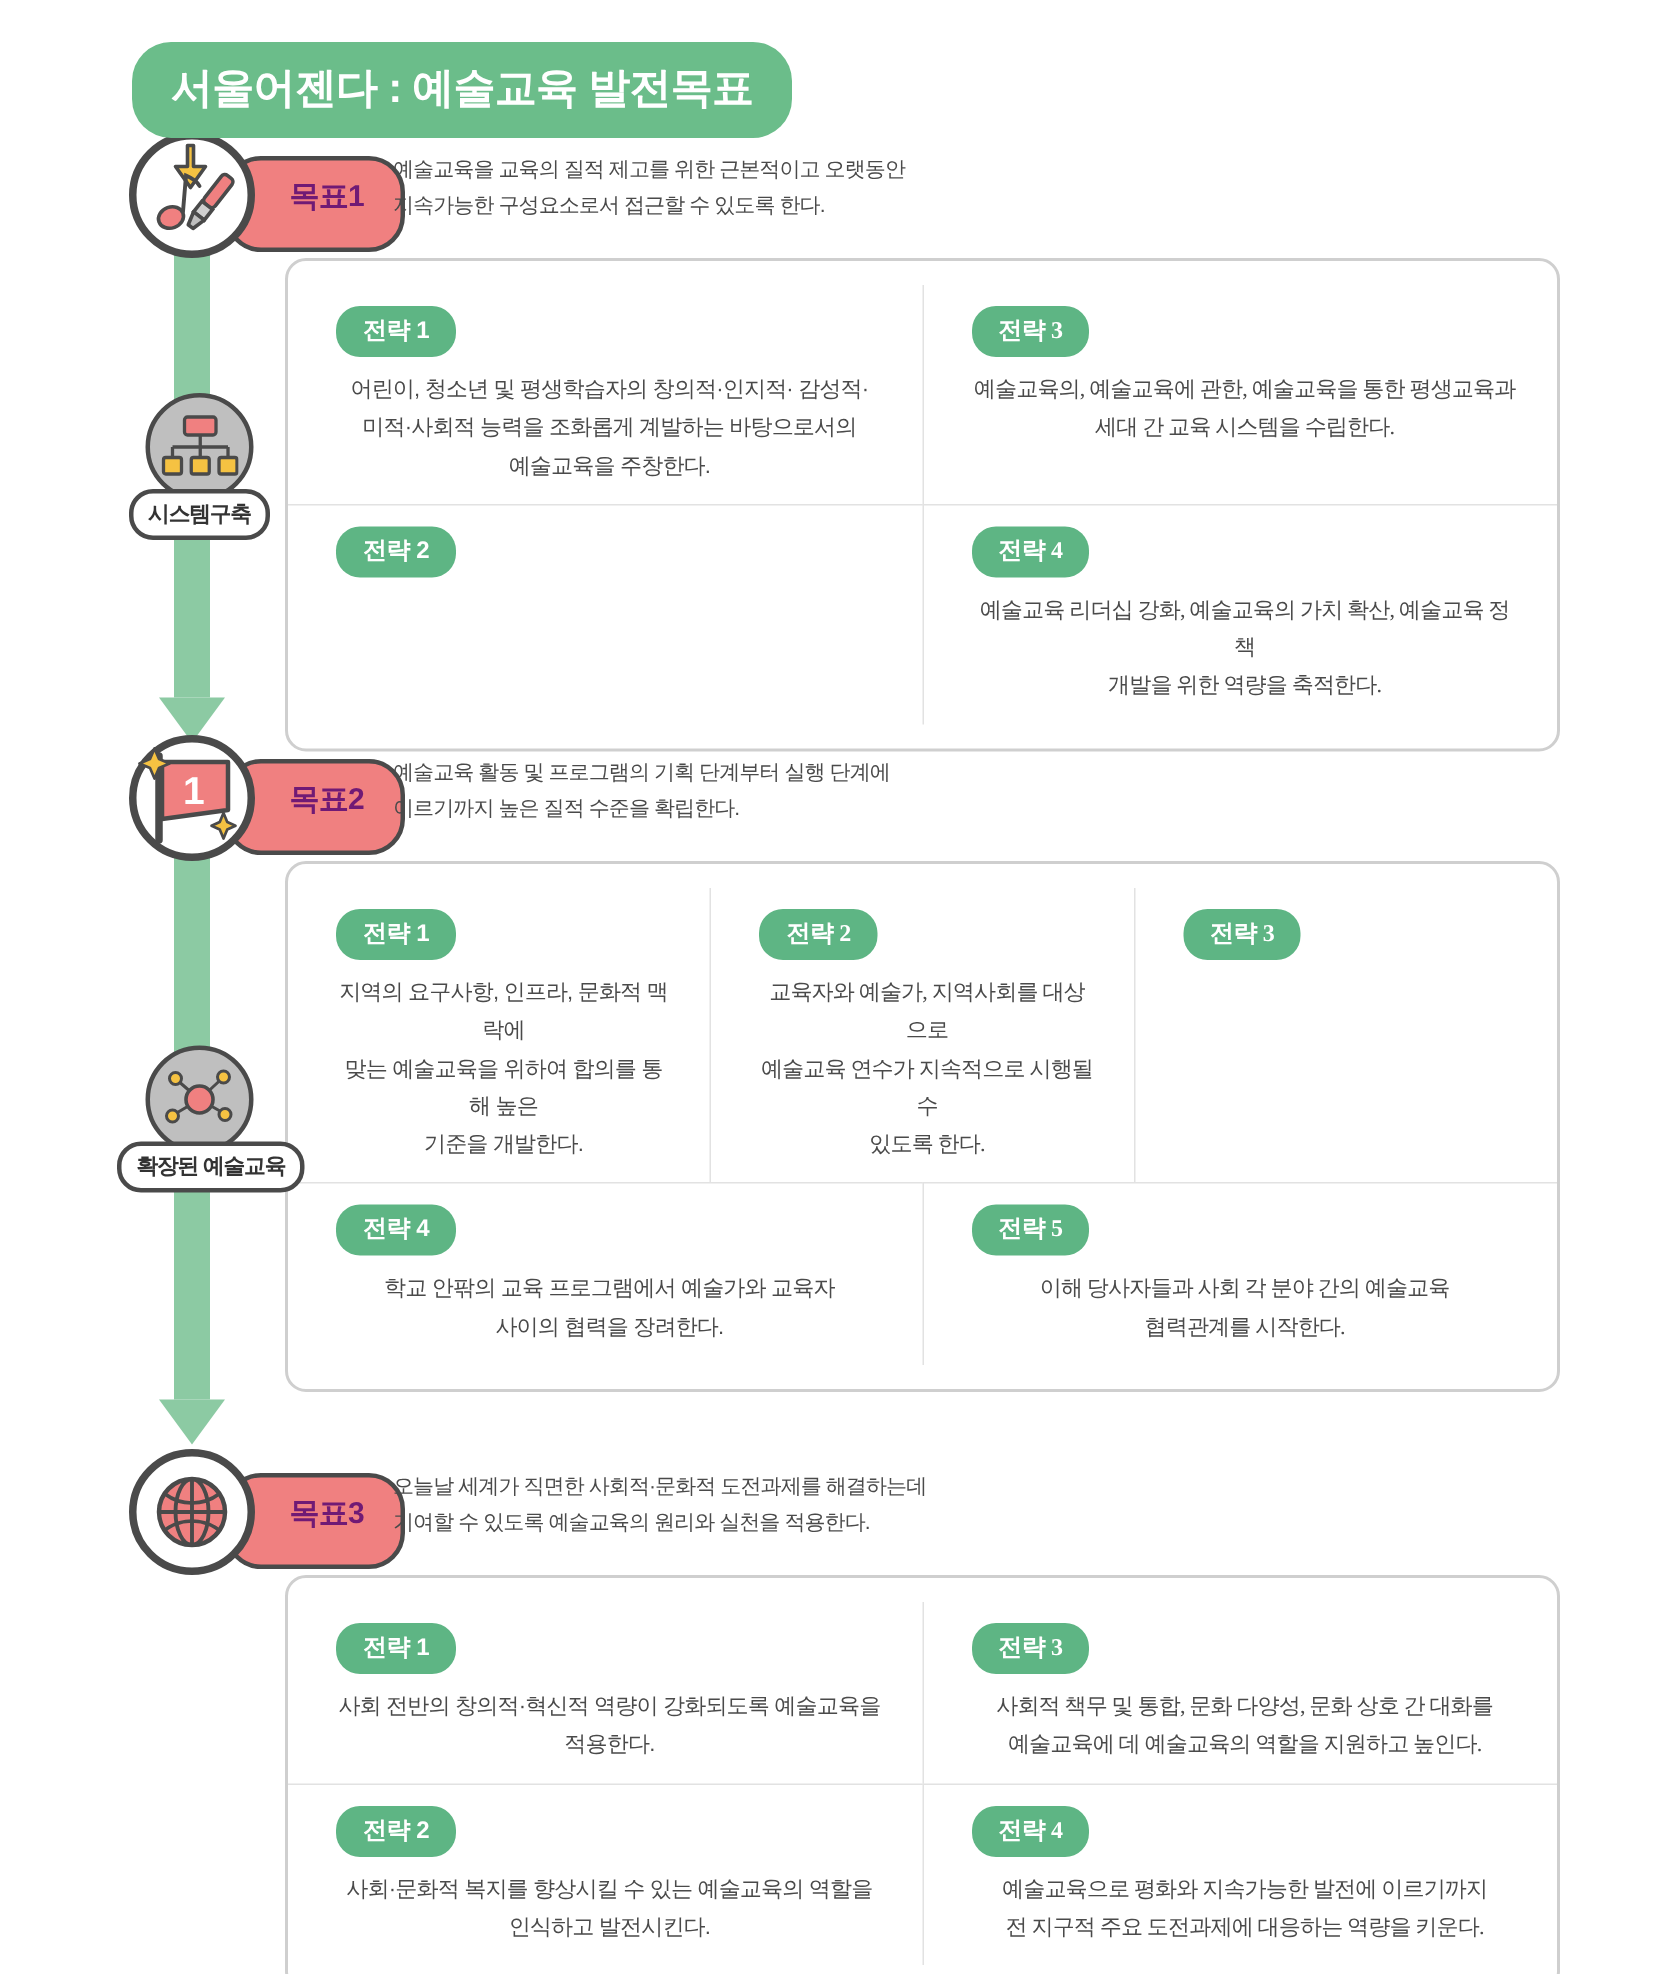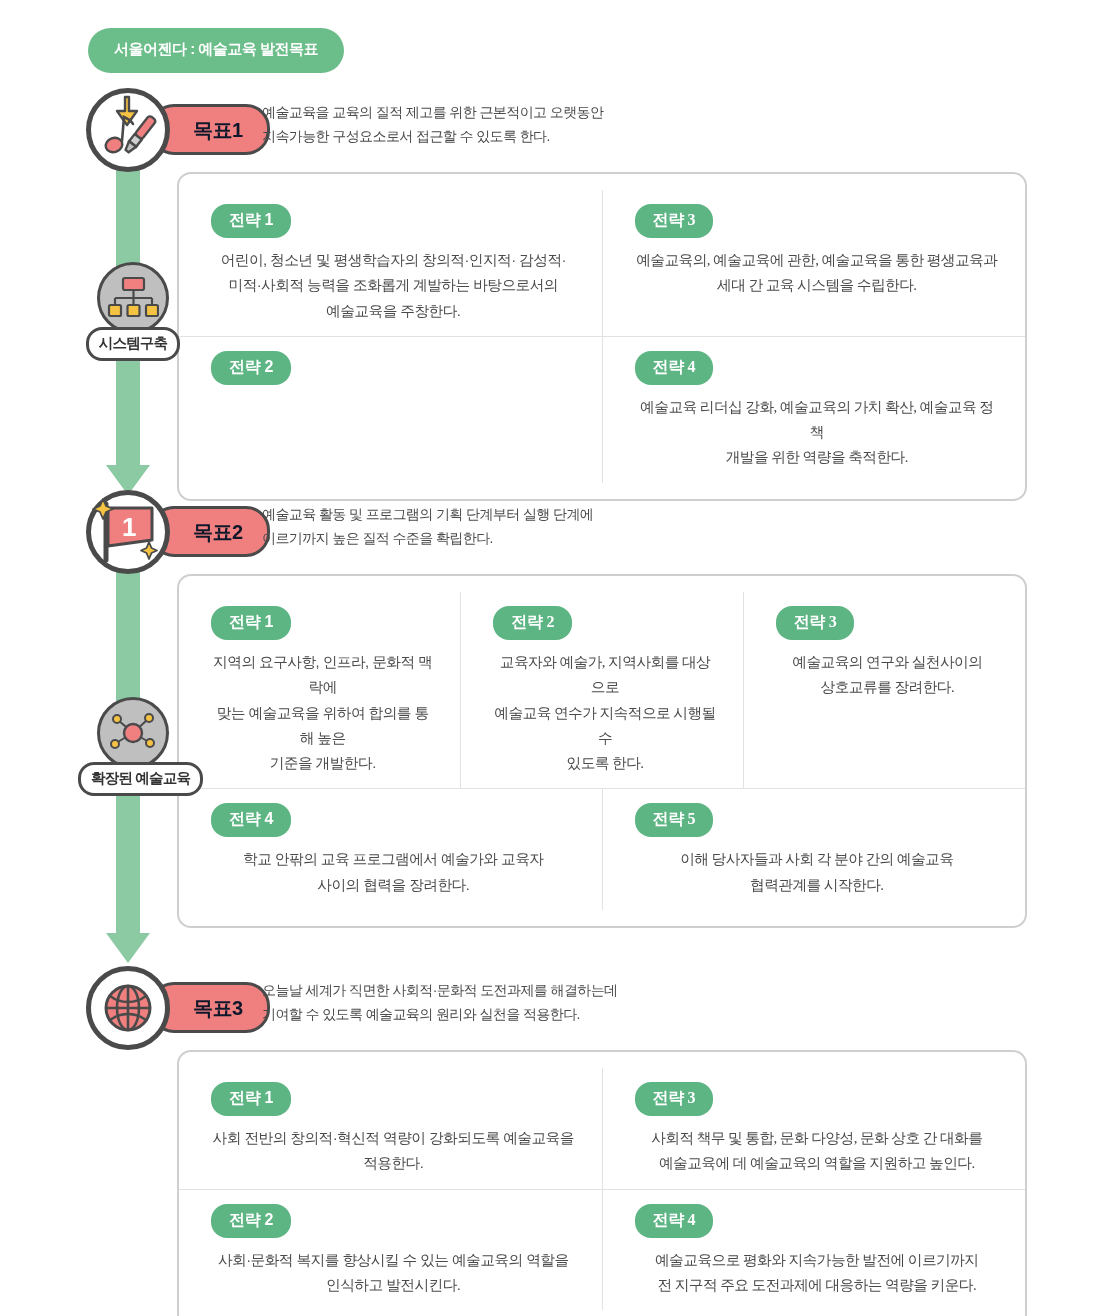--- a/index.html
+++ b/index.html
@@ -41,21 +41,21 @@
   }
   .arrow-1 { top: 345px; }
   .arrow-2 { top: 813px; }
 
   
   .title-pill {
     position: absolute;
     left: 88px; top: 28px;
     background: #6bbd8a;
     color: #ffffff;
-    font-size: 15px;
+    font-size: 28px;
     font-weight: bold;
     padding: 12px 26px 14px 26px;
     border-radius: 26px;
     letter-spacing: -0.5px;
     white-space: nowrap;
     z-index: 5;
   }
 
   
   .goal {
@@ -77,44 +77,44 @@
     border: 5px solid #4a4a4a;
     z-index: 4;
     display: flex;
     align-items: center;
     justify-content: center;
   }
   .goal-pill {
     position: absolute;
     left: 150px; top: 16px;
     background: #f08080;
-    color: #0f172a;
+    color: #701a75;
     font-size: 20px;
     font-weight: bold;
-    padding: 10px 24px 8px 40px;
+    padding: 10px 24px 21px 40px;
     border-radius: 24px;
     border: 3px solid #4a4a4a;
     letter-spacing: -0.5px;
     z-index: 3;
   }
   .goal-desc {
     position: absolute;
     left: 262px; top: 12px;
     font-size: 14px;
     line-height: 1.72;
     color: #4a4a4a;
     letter-spacing: -0.6px;
     white-space: pre-line;
     z-index: 4;
   }
 
   
   .panel {
     position: absolute;
-    left: 177px;
+    left: 190px;
     width: 850px;
     background: #ffffff;
     border: 2px solid #cfcfcf;
     border-radius: 14px;
     padding: 16px 0 16px 0;
     z-index: 3;
   }
   .panel-row {
     display: flex;
     align-items: stretch;
@@ -275,22 +275,20 @@
 기준을 개발한다.</div>
       </div>
       <div class="cell">
         <div class="strat-badge">전략 2</div>
         <div class="strat-text">교육자와 예술가, 지역사회를 대상으로
 예술교육 연수가 지속적으로 시행될 수
 있도록 한다.</div>
       </div>
       <div class="cell">
         <div class="strat-badge">전략 3</div>
-        <div class="strat-text">예술교육의 연구와 실천사이의
-상호교류를 장려한다.</div>
       </div>
     </div>
     <div class="panel-row">
       <div class="cell">
         <div class="strat-badge">전략 4</div>
         <div class="strat-text">학교 안팎의 교육 프로그램에서 예술가와 교육자
 사이의 협력을 장려한다.</div>
       </div>
       <div class="cell">
         <div class="strat-badge">전략 5</div>

